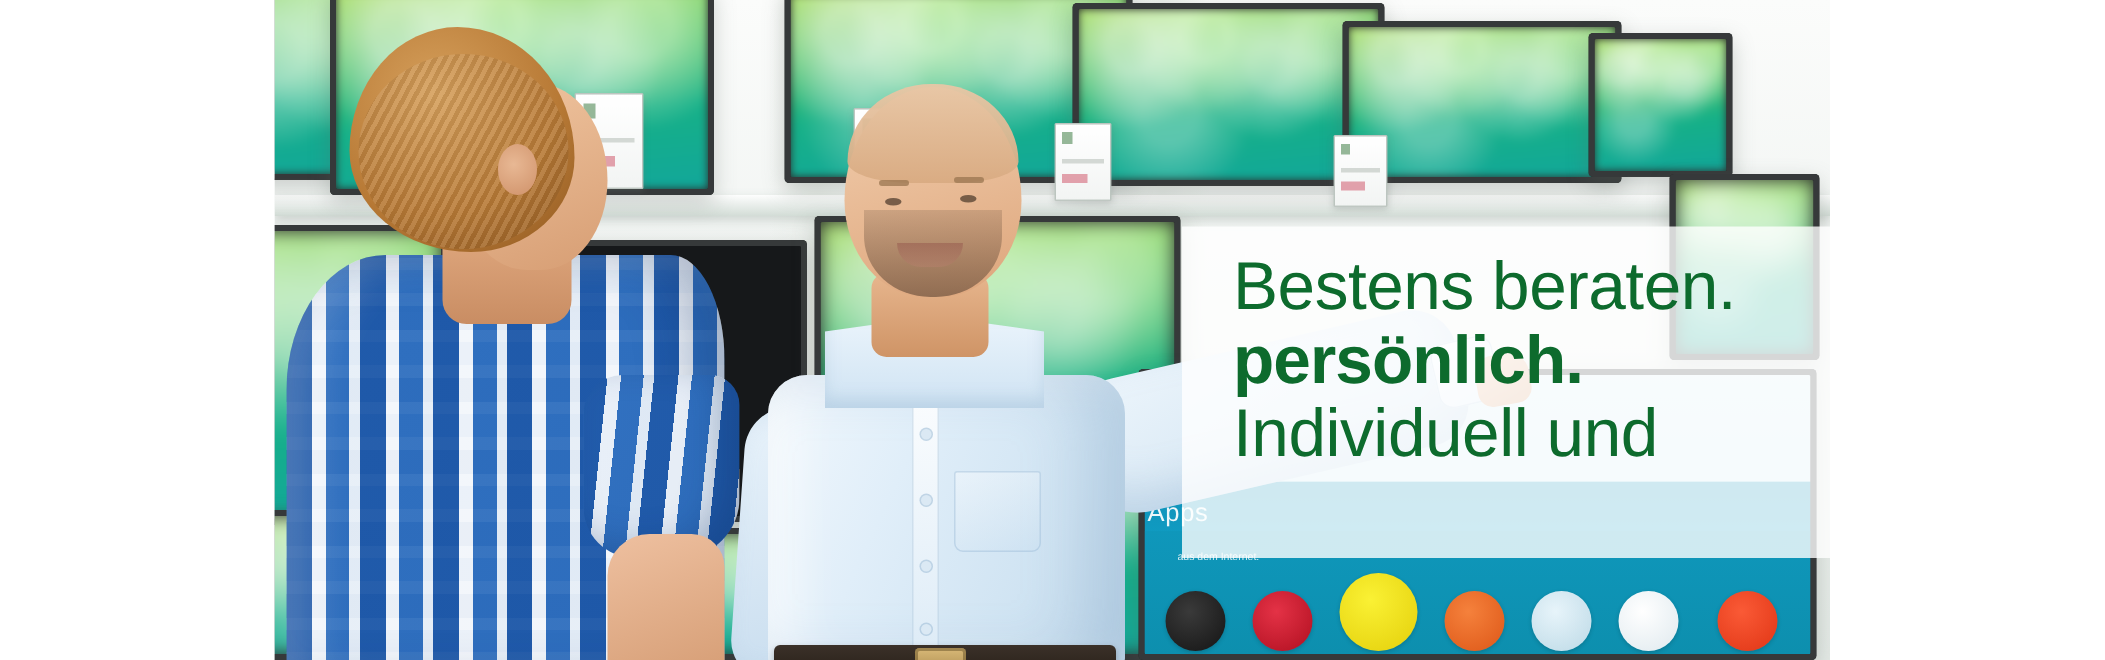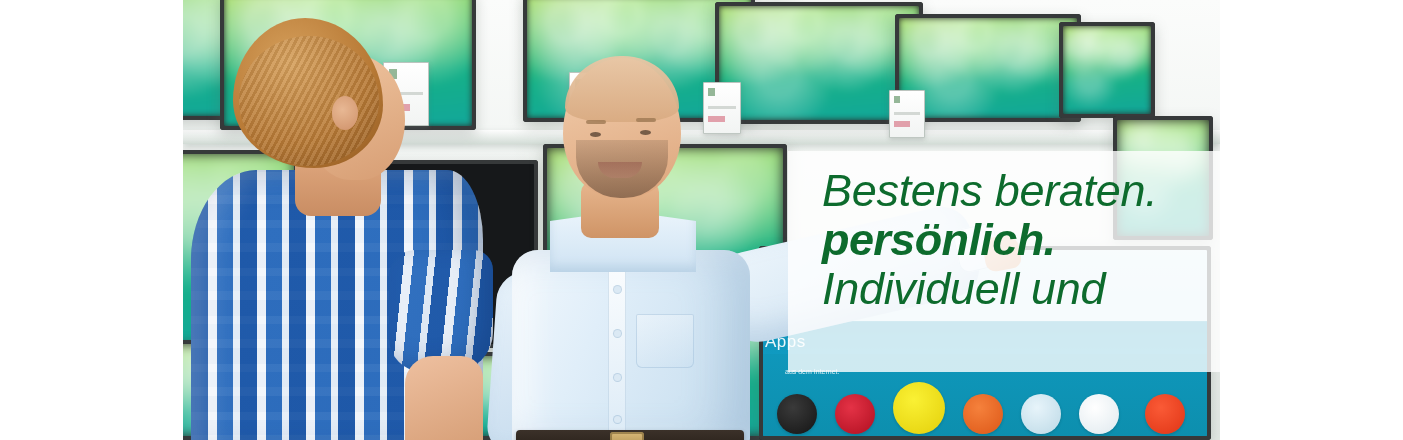--- a/index.html
+++ b/index.html
@@ -133,21 +133,21 @@
       background:linear-gradient(160deg,#e9f3fb,#c7dcee);
       box-shadow:inset -10px 0 20px rgba(140,175,205,.33);}
   .s-belt{position:absolute;left:58px;top:372px;width:228px;height:26px;border-radius:4px;
       background:linear-gradient(180deg,#3b3129,#221a14);box-shadow:0 2px 4px rgba(0,0,0,.25);}
   .s-buckle{position:absolute;left:152px;top:374px;width:34px;height:23px;border-radius:3px;
       background:linear-gradient(180deg,#d9b978,#9d7e42);box-shadow:inset 0 0 0 2px rgba(90,70,32,.45);}
 
   
   .overlay{position:absolute;left:788px;top:151px;width:442px;height:221px;
            background:rgba(255,255,255,.80);}
-  .headline{position:absolute;left:822px;top:166px;width:420px;color:#0d6b2d;font-style:italic;}
+  .headline{position:absolute;left:822px;top:166px;width:420px;color:#0d6b2d;}
   .hl-line{display:block;font-size:45px;line-height:49px;font-weight:400;white-space:nowrap;letter-spacing:-.3px;}
   .hl-line.bold{font-weight:700;letter-spacing:-.6px;}
 
   
   .bar{position:absolute;top:0;height:440px;background:#ffffff;}
   .bar.l{left:0;width:183px;}
   .bar.r{left:1220px;width:183px;}
 </style>
 </head>
 <body>

